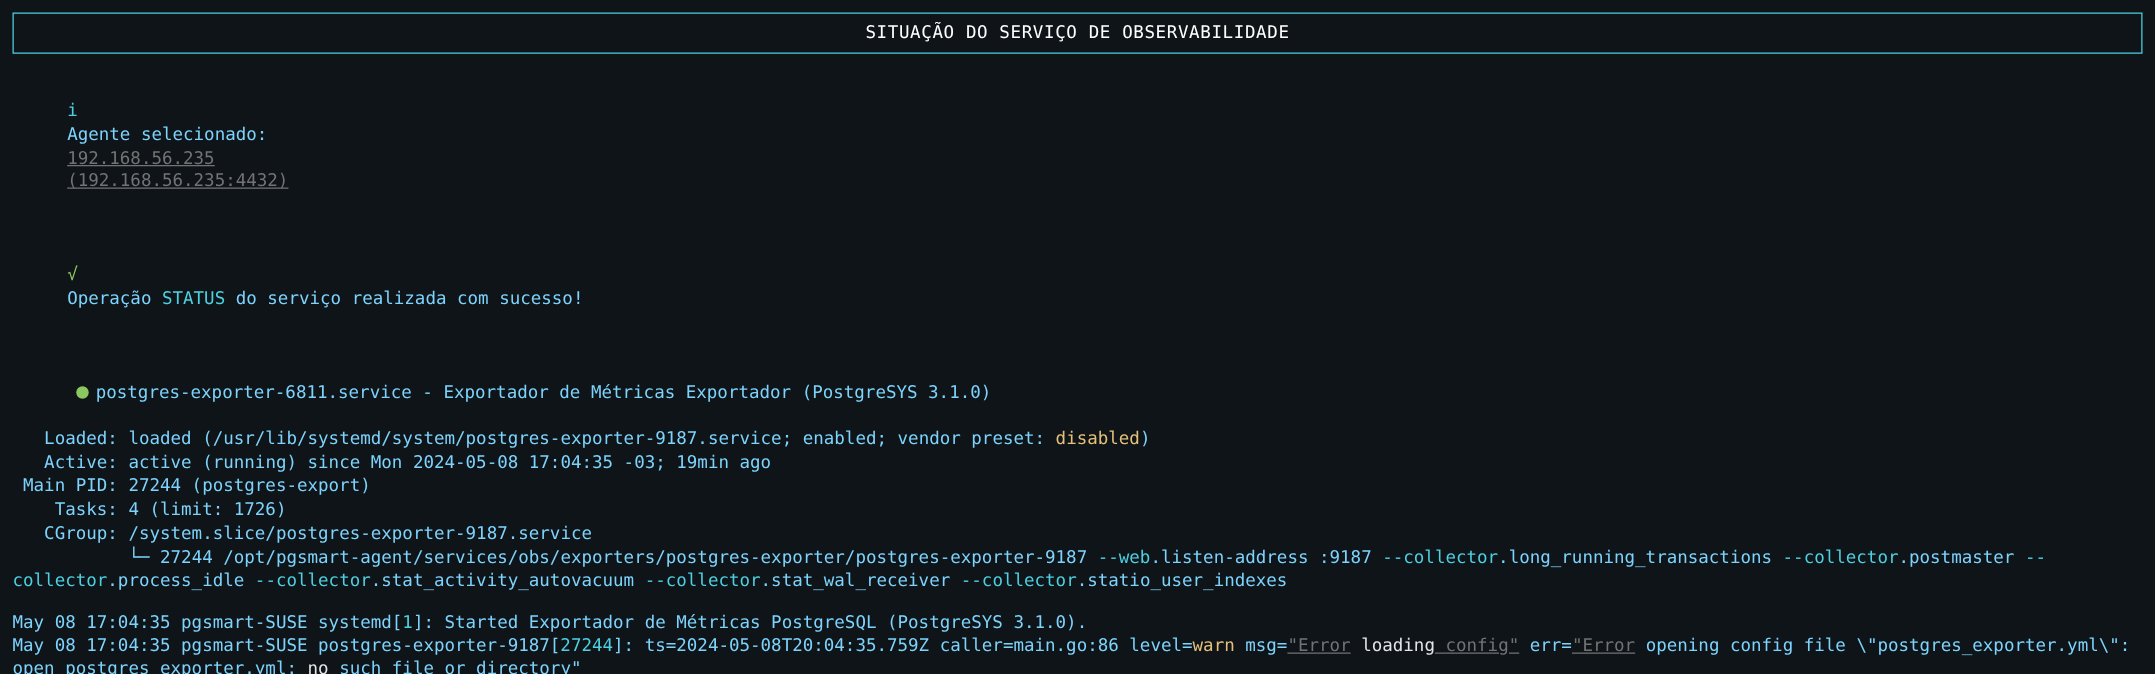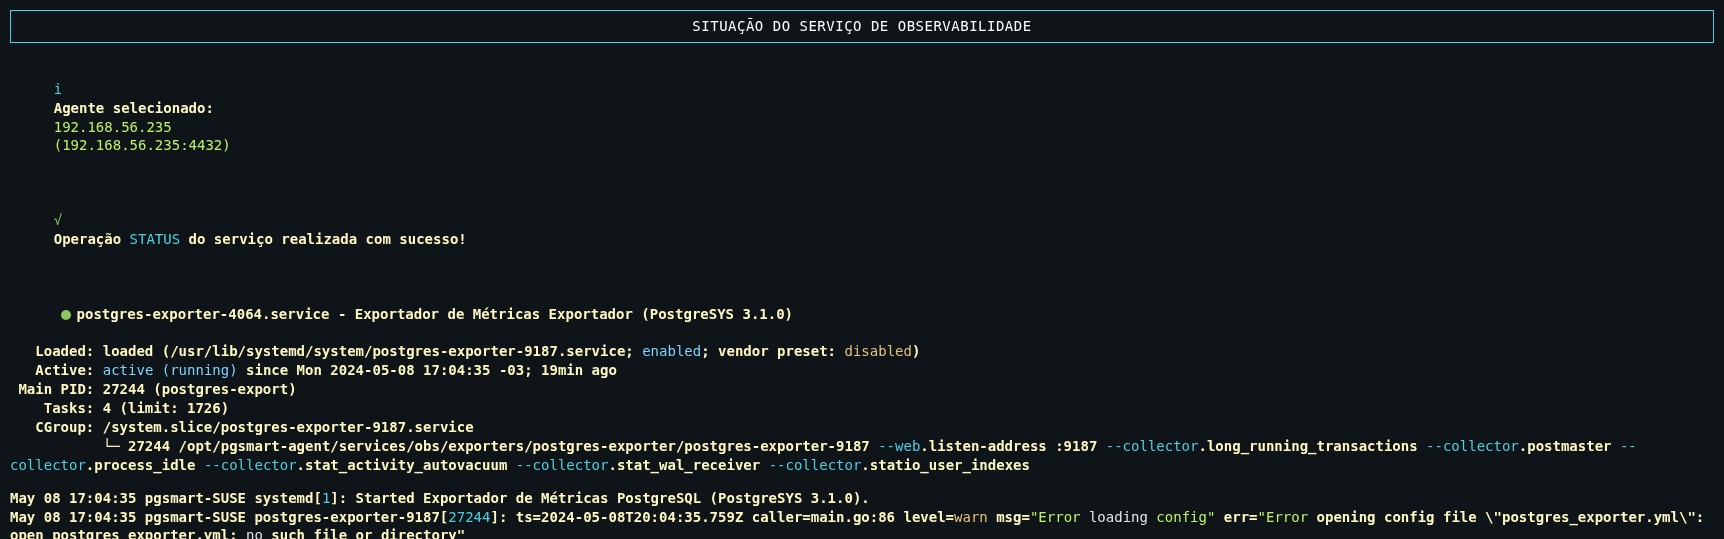--- a/index.html
+++ b/index.html
@@ -17,22 +17,22 @@
   }
   .title-box {
     border: 1px solid #4dd0e1;
     color: #ffffff;
     text-align: center;
     padding: 6px 16px;
     letter-spacing: 0.5px;
     margin-bottom: 18px;
   }
   .cyan   { color: #4dd0e1; }
-  .white  { color: #fef9c3; font-weight: bold; }
-  .grey   { color: #bef264; }
+  .white  { color: #7dd3fc; }
+  .grey   { color: #737373; text-decoration: underline; }
   .green  { color: #7dd3fc; }
   .orange { color: #e5c07b; }
   .red    { color: #e5e5e5; }
   .bullet {
     display: inline-block;
     width: 10px; height: 10px;
     border-radius: 50%;
     background: #8cc85f;
     margin-right: 6px;
     vertical-align: middle;
@@ -66,21 +66,21 @@
     <span class="grey">(192.168.56.235:4432)</span>
   </div>
 
   <div class="line pad-left" style="margin-bottom:18px;">
     <span class="check">√</span>
     <span class="white">Operação </span><span class="cyan">STATUS</span><span class="white"> do serviço realizada com sucesso!</span>
   </div>
 
   <div>
     <div class="line">
-      <span class="bullet"></span><span class="white">postgres-exporter-4064.service</span><span class="white"> - Exportador de Métricas Exportador (PostgreSYS 3.1.0)</span>
+      <span class="bullet"></span><span class="white">postgres-exporter-6811.service</span><span class="white"> - Exportador de Métricas Exportador (PostgreSYS 3.1.0)</span>
     </div>
     <pre class="block"><span class="white">   Loaded: loaded (/usr/lib/systemd/system/postgres-exporter-9187.service; </span><span class="green">enabled</span><span class="white">; vendor preset: </span><span class="orange">disabled</span><span class="white">)</span>
 <span class="white">   Active: </span><span class="green">active (running)</span><span class="white"> since Mon 2024-05-08 17:04:35 -03; 19min ago</span>
 <span class="white"> Main PID: 27244 (postgres-export)</span>
 <span class="white">    Tasks: 4 (limit: 1726)</span>
 <span class="white">   CGroup: /system.slice/postgres-exporter-9187.service</span>
 <span class="white">           └─ </span><span class="white">27244 /opt/pgsmart-agent/services/obs/exporters/postgres-exporter/postgres-exporter-9187 </span><span id="flags-holder"><span class="cyan">--web</span><span class="white">.listen-address :9187 </span><span class="cyan">--collector</span><span class="white">.long_running_transactions </span><span class="cyan">--collector</span><span class="white">.postmaster </span><span class="cyan">--collector</span><span class="white">.process_idle </span><span class="cyan">--collector</span><span class="white">.stat_activity_autovacuum </span><span class="cyan">--collector</span><span class="white">.stat_wal_receiver </span><span class="cyan">--collector</span><span class="white">.statio_user_indexes</span></span></pre>
   </div>
 
   <div style="height:14px;"></div>

